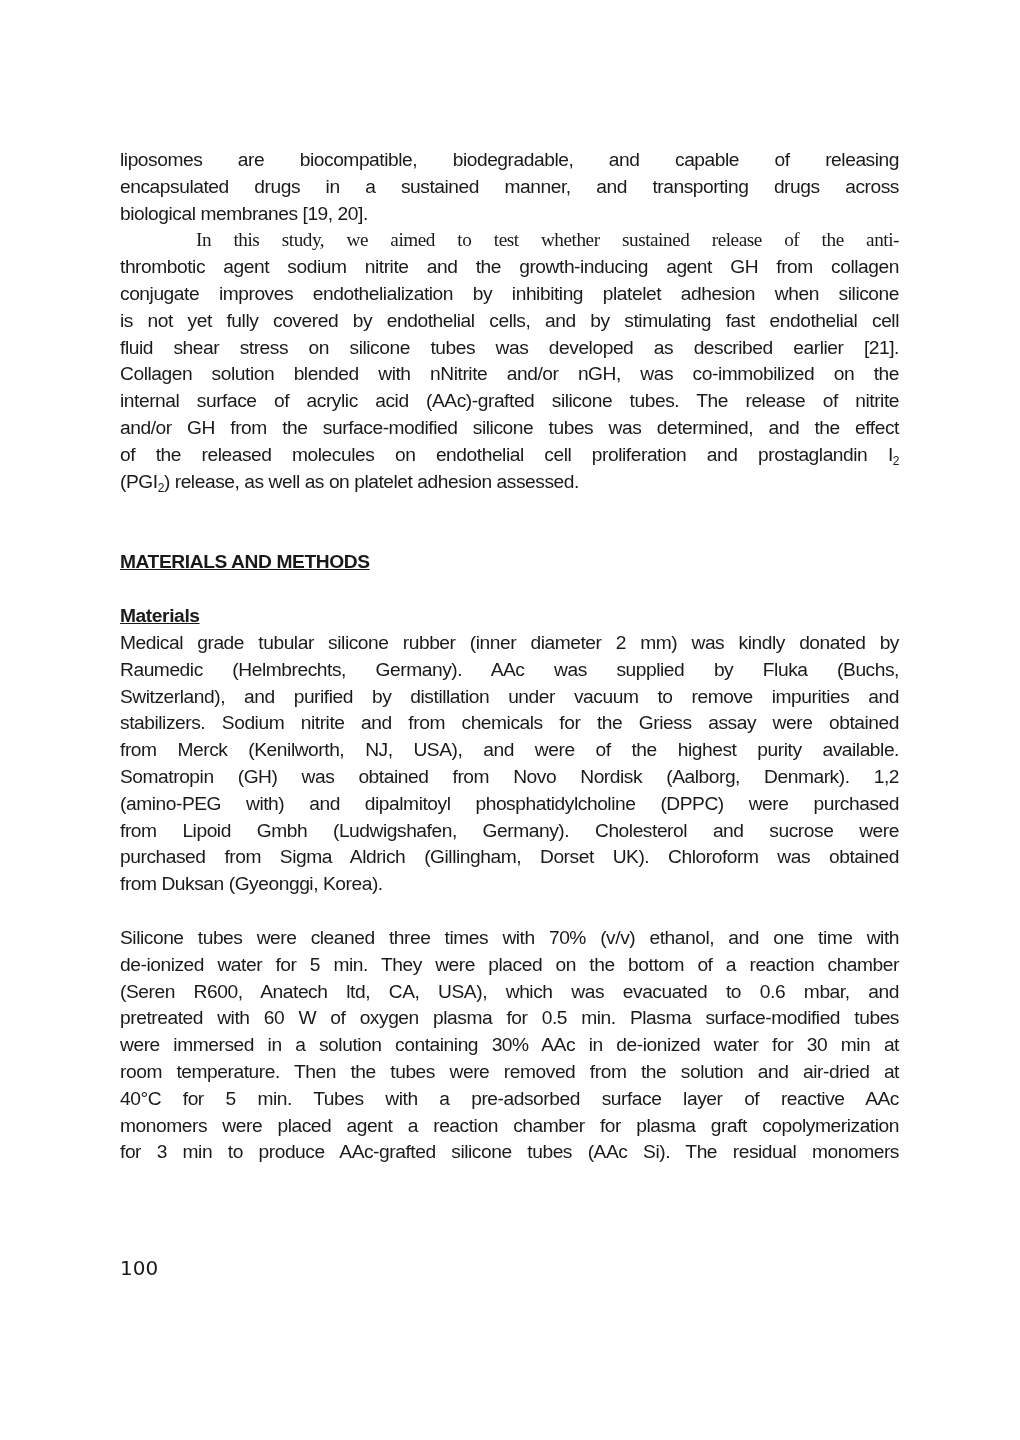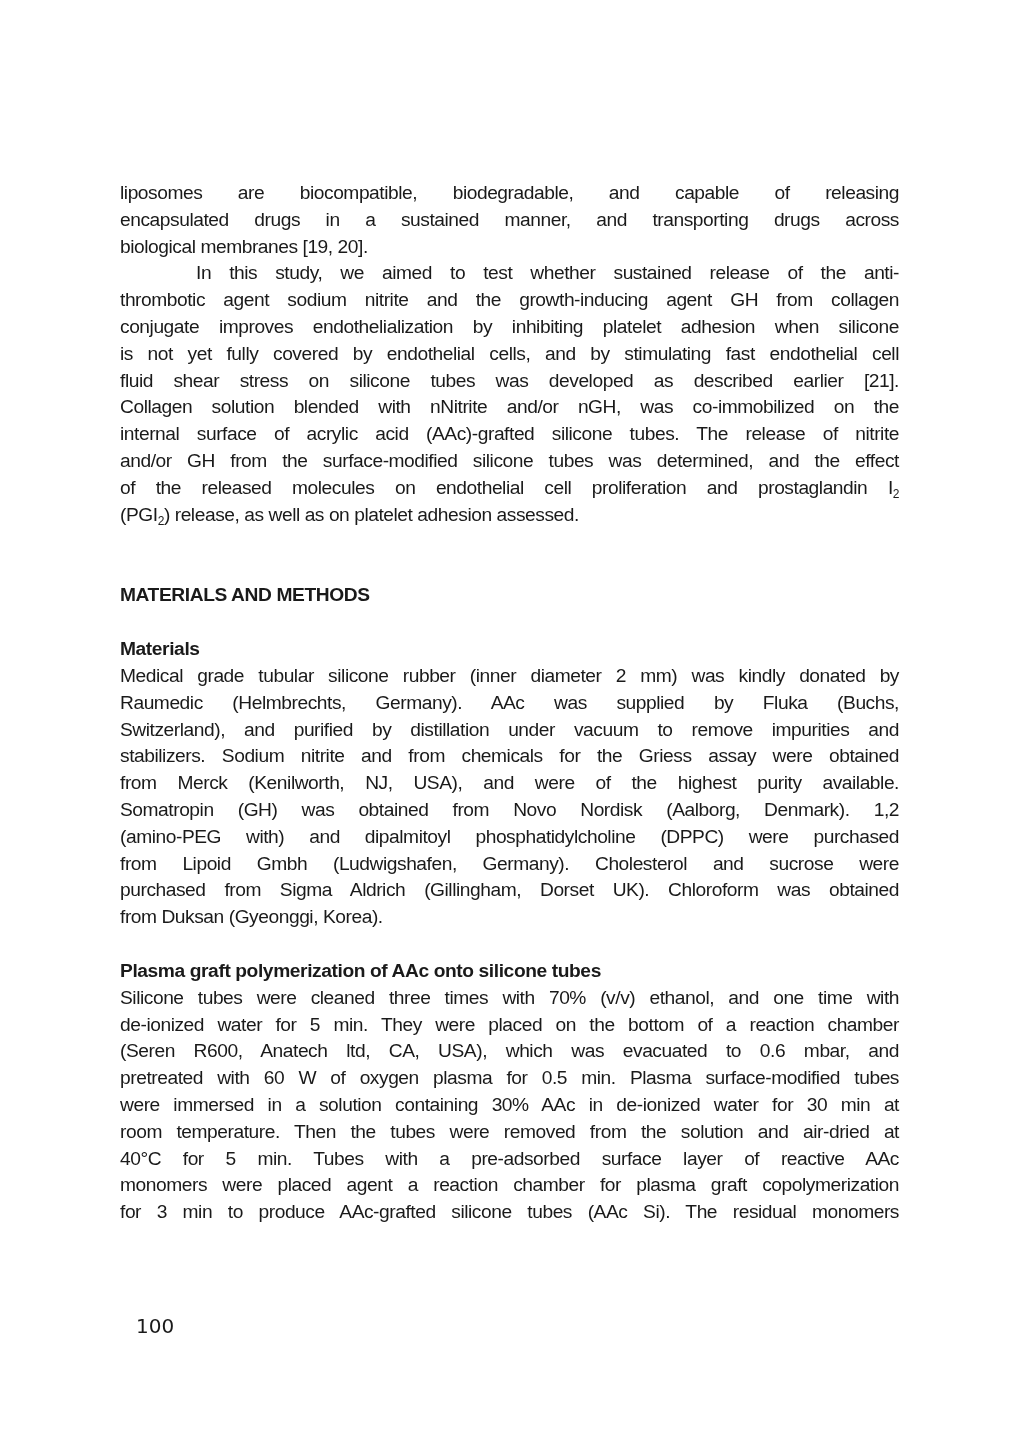--- a/index.html
+++ b/index.html
@@ -1,28 +1,28 @@
 <!DOCTYPE html>
 <html><head>
 <meta charset="utf-8">
 <style>
   html, body { margin: 0; padding: 0; background: #ffffff; }
   body { width: 1020px; height: 1440px; position: relative; overflow: hidden; }
-  .page { position: absolute; left: 120px; top: 180px; width: 779px; color: #1a1a1a;
+  .page { position: absolute; left: 120px; top: 147px; width: 779px; color: #1a1a1a;
           font-family: "Liberation Sans", sans-serif; font-size: 19.2px; }
   .line { height: 26.8px; line-height: 26.8px; white-space: nowrap; text-align: justify;
           text-align-last: justify; letter-spacing: -0.45px; word-spacing: 0px; transform-origin: left center; }
   .line.last { text-align-last: left; }
-  .line.indent { padding-left: 76px; }
+  .line.indent { padding-left: 76px; font-family: Liberation Serif, serif; }
   sub { font-size: 12px; line-height: 0; vertical-align: -4px; }
-  .heading { font-weight: bold; letter-spacing: -0.4px; height: 26.8px; line-height: 26.8px; }
+  .heading { font-weight: bold; letter-spacing: -0.4px; height: 26.8px; line-height: 26.8px; text-decoration: underline; }
   .gap-section { height: 54px; }
   .gap-small { height: 27px; }
-  .page-number { position: absolute; left: 120px; top: 1314px; font-family: "DejaVu Sans", sans-serif;
-                 font-size: 20px; color: #1a1a1a; margin-left: 16px; }
+  .page-number { position: absolute; left: 120px; top: 1256px; font-family: "DejaVu Sans", sans-serif;
+                 font-size: 20px; color: #1a1a1a; }
 </style>
 </head>
 <body>
 
 <div class="page">
 
   <div>
     <div class="line">liposomes are biocompatible, biodegradable, and capable of releasing</div>
     <div class="line">encapsulated drugs in a sustained manner, and transporting drugs across</div>
     <div class="line last">biological membranes [19, 20].</div>
@@ -57,21 +57,20 @@
     <div class="line">Somatropin (GH) was obtained from Novo Nordisk (Aalborg, Denmark). 1,2</div>
     <div class="line">(amino-PEG with) and dipalmitoyl phosphatidylcholine (DPPC) were purchased</div>
     <div class="line">from Lipoid Gmbh (Ludwigshafen, Germany). Cholesterol and sucrose were</div>
     <div class="line">purchased from Sigma Aldrich (Gillingham, Dorset UK). Chloroform was obtained</div>
     <div class="line last">from Duksan (Gyeonggi, Korea).</div>
   </div>
 
   <div class="gap-small"></div>
 
   <div>
-    <div class="heading">Plasma graft polymerization of AAc onto silicone tubes</div>
     <div class="line">Silicone tubes were cleaned three times with 70% (v/v) ethanol, and one time with</div>
     <div class="line">de-ionized water for 5 min. They were placed on the bottom of a reaction chamber</div>
     <div class="line">(Seren R600, Anatech ltd, CA, USA), which was evacuated to 0.6 mbar, and</div>
     <div class="line">pretreated with 60 W of oxygen plasma for 0.5 min. Plasma surface-modified tubes</div>
     <div class="line">were immersed in a solution containing 30% AAc in de-ionized water for 30 min at</div>
     <div class="line">room temperature. Then the tubes were removed from the solution and air-dried at</div>
     <div class="line">40°C for 5 min. Tubes with a pre-adsorbed surface layer of reactive AAc</div>
     <div class="line">monomers were placed agent a reaction chamber for plasma graft copolymerization</div>
     <div class="line">for 3 min to produce AAc-grafted silicone tubes (AAc Si). The residual monomers</div>
   </div>

